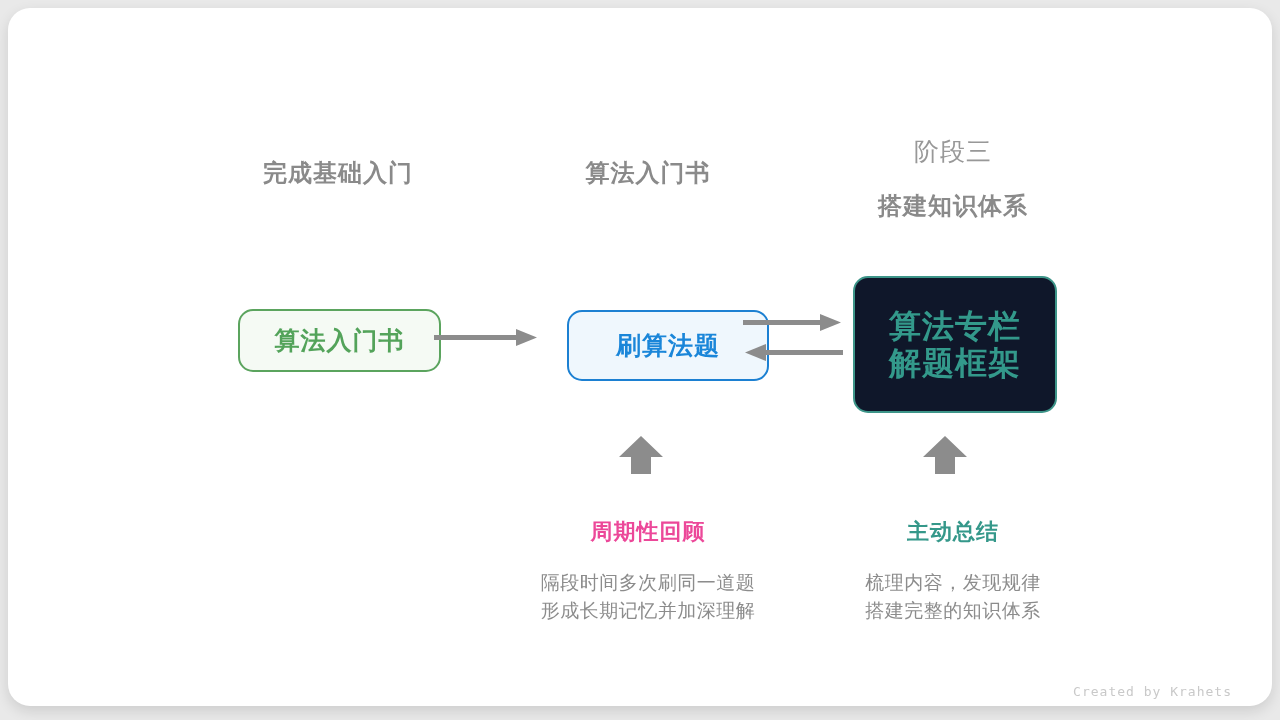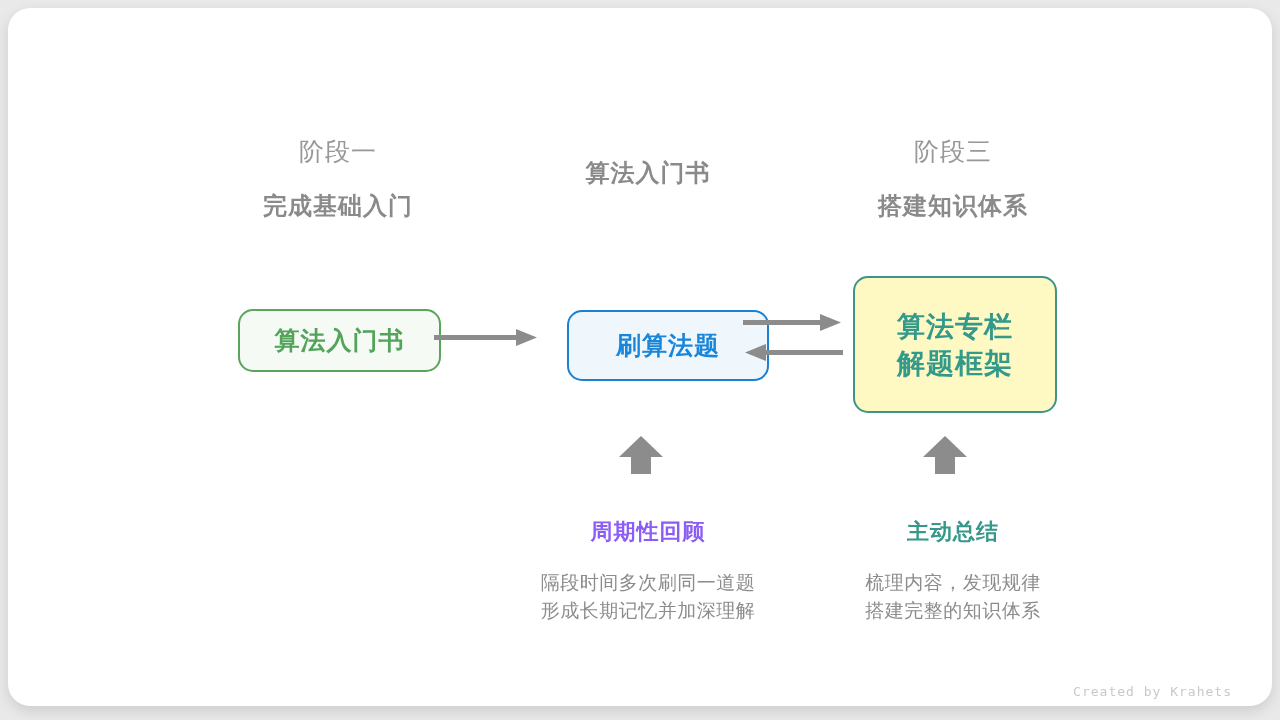--- a/index.html
+++ b/index.html
@@ -59,36 +59,36 @@
   .node-practice {
     left: 539px; top: 302px; width: 202px; height: 71px;
     border: 2px solid #1c80d2;
     background: #eff7fd;
     color: #1a86d9;
     margin-left: 20px;
   }
   .node-resources {
     left: 845px; top: 268px; width: 204px; height: 137px;
     border: 2px solid #3d9589;
-    background: #fef9c3;
+    background: #0f172a;
     color: #33998b;
-    font-size: 28px;
+    font-size: 32px;
   }
   .node-resources .node-line { line-height: 37px; }
 
   
   .annotation { width: 320px; text-align: center; }
   .ann-left  { left: 480px; top: 509px; }
   .ann-right { left: 785px; top: 509px; }
   .ann-title {
     font-size: 22px;
     font-weight: 700;
     letter-spacing: 1px;
   }
-  .ann-title-review { color: #8b5cf6; }
+  .ann-title-review { color: #ec4899; }
   .ann-title-summarize { color: #35988a; }
   .ann-desc {
     margin-top: 22px;
     font-size: 19px;
     line-height: 28px;
     color: #8c8c8c;
     letter-spacing: 0.5px;
   }
 
   
@@ -107,21 +107,20 @@
     letter-spacing: 1px;
     color: #c9c9c9;
   }
 </style>
 </head>
 <body>
 
 <div class="card">
 
   <div class="abs stage-col col-1">
-    <div class="stage-label">阶段一</div>
     <div class="stage-subtitle">完成基础入门</div>
   </div>
   <div class="abs stage-col col-2">
     <div class="stage-subtitle">算法入门书</div>
   </div>
   <div class="abs stage-col col-3">
     <div class="stage-label">阶段三</div>
     <div class="stage-subtitle">搭建知识体系</div>
   </div>
 

